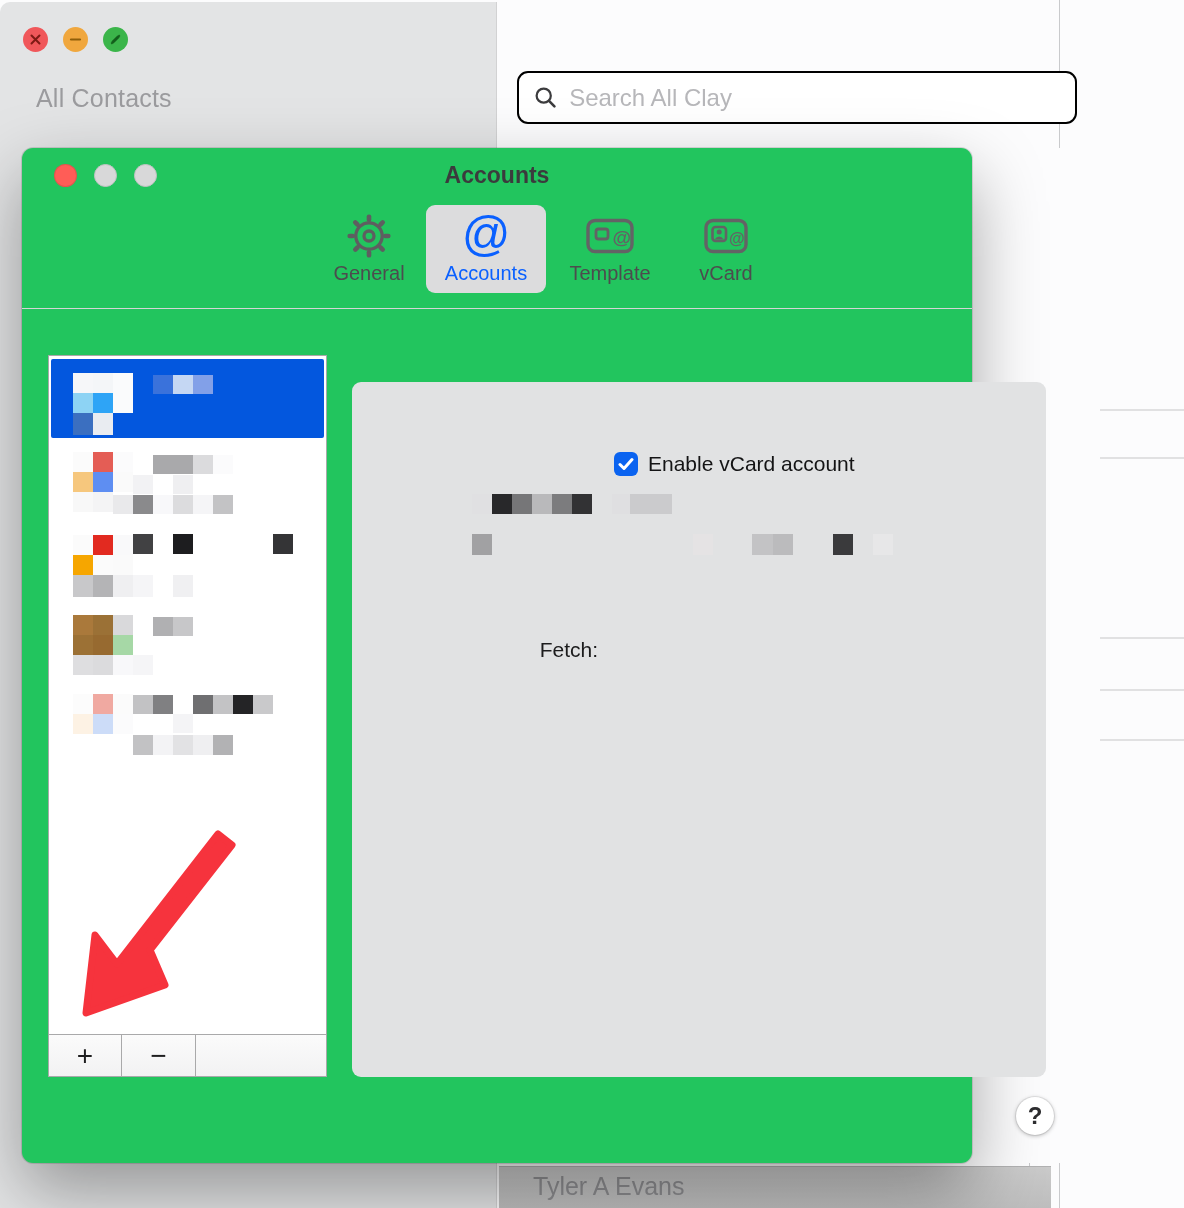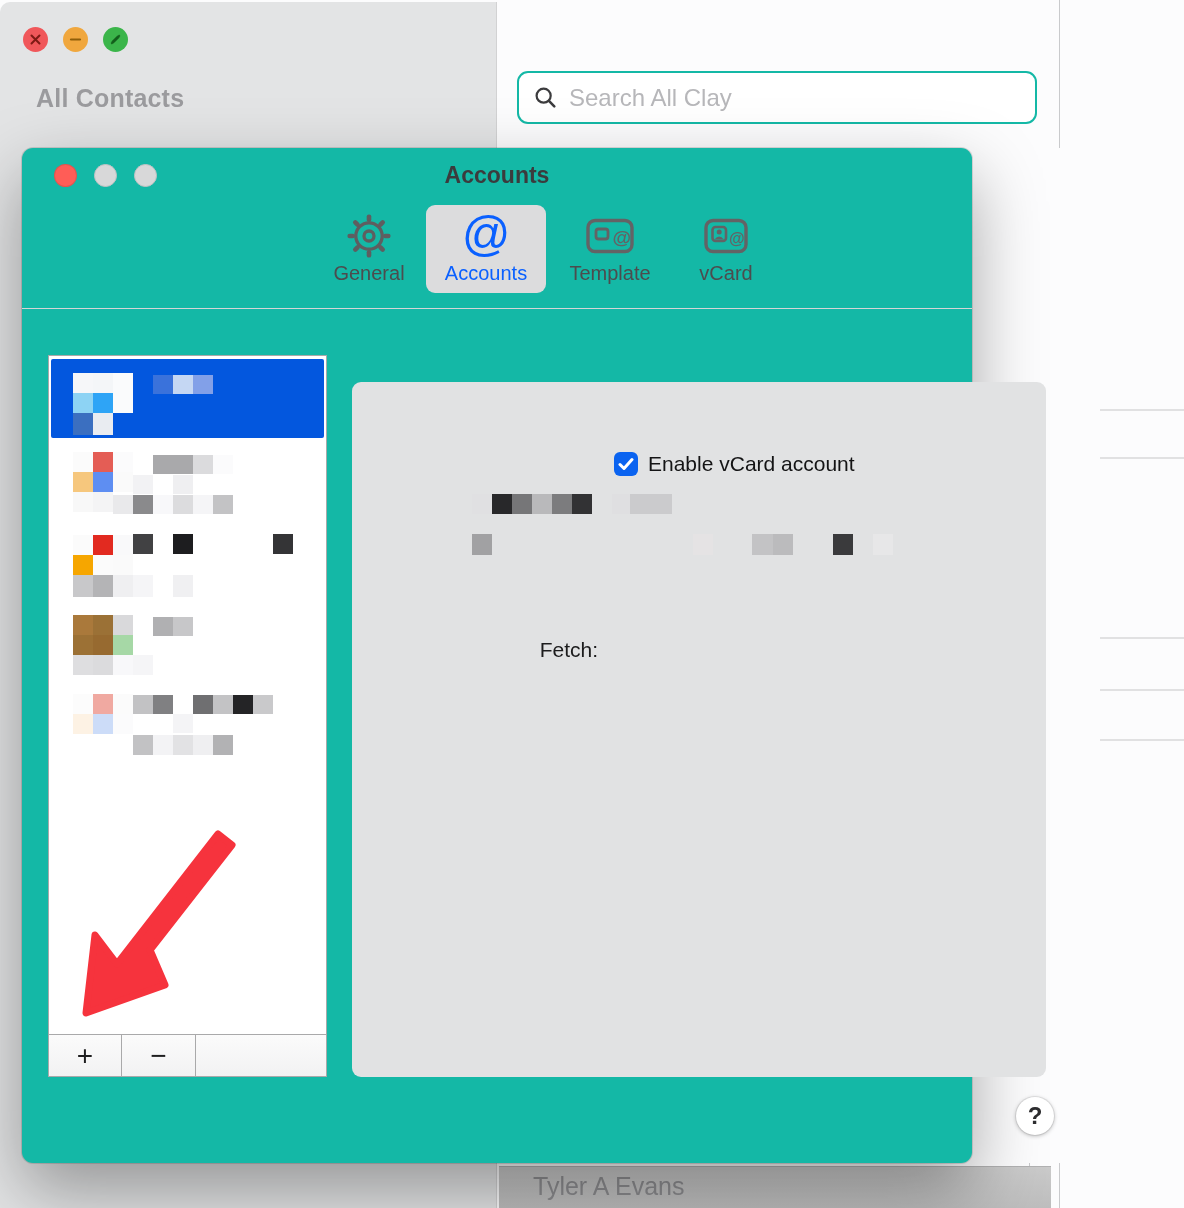--- a/index.html
+++ b/index.html
@@ -4,34 +4,34 @@
 <style>
   *{margin:0;padding:0;box-sizing:border-box}
   html,body{width:1184px;height:1208px}
   body{position:relative;overflow:hidden;background:#fcfcfd;font-family:"Liberation Sans",sans-serif}
 
   
   #bg-left{position:absolute;left:0;top:2px;width:497px;height:1206px;background:#e3e4e5;
            border-right:1px solid #d2d2d3;border-top-left-radius:10px}
   #bg-lights{position:absolute;left:23px;top:27px;display:flex;gap:15px}
   .blight{width:25px;height:25px;border-radius:50%;display:flex;align-items:center;justify-content:center}
-  #bg-all-contacts{position:absolute;left:36px;top:84px;font-size:25px;color:#9b9b9e;font-weight:700;letter-spacing:.2px}
-  #search-field{position:absolute;left:517px;top:71px;width:520px;height:53px;background:#fff;
-                border:2px solid #14b8a6;border-radius:11px;display:flex;align-items:center;padding:0 14px;gap:11px}
+  #bg-all-contacts{position:absolute;left:36px;top:84px;font-size:25px;color:#9b9b9e;font-weight:400;letter-spacing:.2px}
+  #search-field{position:absolute;left:517px;top:71px;width:560px;height:53px;background:#fff;
+                border:2px solid #000000;border-radius:11px;display:flex;align-items:center;padding:0 14px;gap:11px}
   #search-input{border:none;outline:none;background:transparent;font-size:24px;color:#333;width:100%;
                 font-family:"Liberation Sans",sans-serif}
   #search-input::placeholder{color:#b7b7ba}
   .hair-v{position:absolute;width:1px;background:#c9cacc}
   .row-line{position:absolute;left:1100px;width:84px;height:2px;background:#e1e1e2}
   #bottom-row{position:absolute;left:499px;top:1166px;width:552px;height:42px;
               background:linear-gradient(#cacaca,#bdbdbd);border-top:1px solid #b1b1b2}
   #bottom-contact{position:absolute;left:34px;top:5px;font-size:25px;color:#8d8d90}
 
   
-  #win{position:absolute;left:22px;top:148px;width:950px;height:1015px;background:#14b8a6;border-radius:11px;
+  #win{position:absolute;left:22px;top:148px;width:950px;height:1015px;background:#22c55e;border-radius:11px;
        box-shadow:0 28px 70px rgba(0,0,0,.35),0 0 0 1px rgba(0,0,0,.12);z-index:10}
   #win-lights{position:absolute;left:32px;top:16px;display:flex;gap:17px}
   .wlight{width:23px;height:23px;border-radius:50%}
   .wl-red{background:#ff5d57;border:1px solid rgba(0,0,0,.1)}
   .wl-gray{background:#d8d8d9;border:1px solid #c2c2c3}
   #win-title{position:absolute;left:0;top:14px;width:100%;text-align:center;font-size:23px;font-weight:700;color:#3b3b3d}
 
   .titem{position:absolute;top:57px;height:88px;text-align:center;border-radius:9px;cursor:default}
   .titem .ticon{height:54px;display:flex;align-items:flex-end;justify-content:center}
   .titem .tlabel{font-size:20px;color:#4c4c4e;margin-top:3px}

